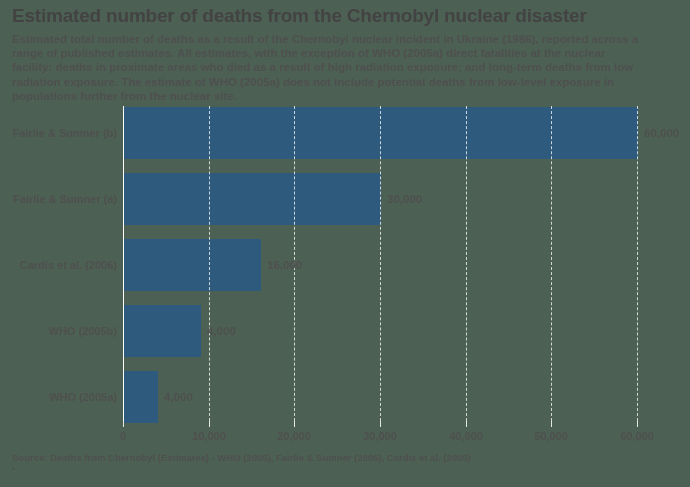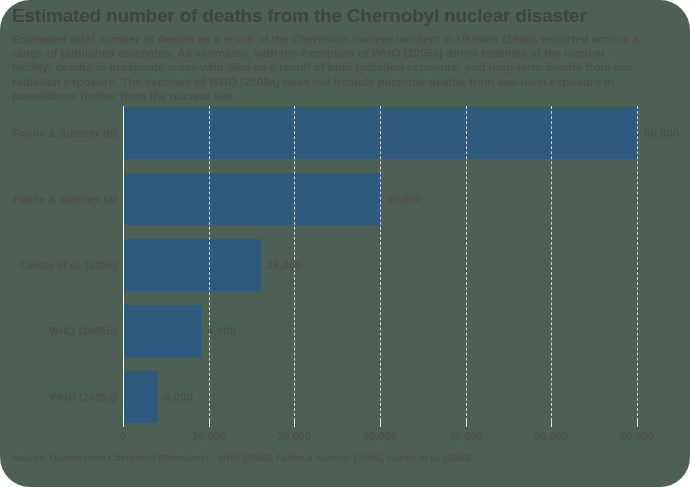--- a/index.html
+++ b/index.html
@@ -3,21 +3,21 @@
 <meta charset="utf-8">
 <style>
   :root{
     --bg:#4d6054; --bar:#2d5a7d; --grid:#ffffff;
     --title:#434343; --body:#4f4f4f;
   }
   html,body{margin:0;padding:0;}
   body{font-family:"Liberation Sans","DejaVu Sans",sans-serif;}
   .stage{
     position:relative; width:690px; height:487px;
-    background:var(--bg); overflow:hidden;border-radius:30px;
+    background:var(--bg); overflow:hidden;
   }
   .title{
     position:absolute; left:12px; top:5px; margin:0;
     font-size:19px; font-weight:bold; color:var(--title); letter-spacing:-0.2px;
   }
   .subtitle{
     position:absolute; left:12px; top:32px; width:660px;
     font-size:11.5px; line-height:14.2px; color:var(--body); font-weight:bold;
     opacity:0.92;
   }

